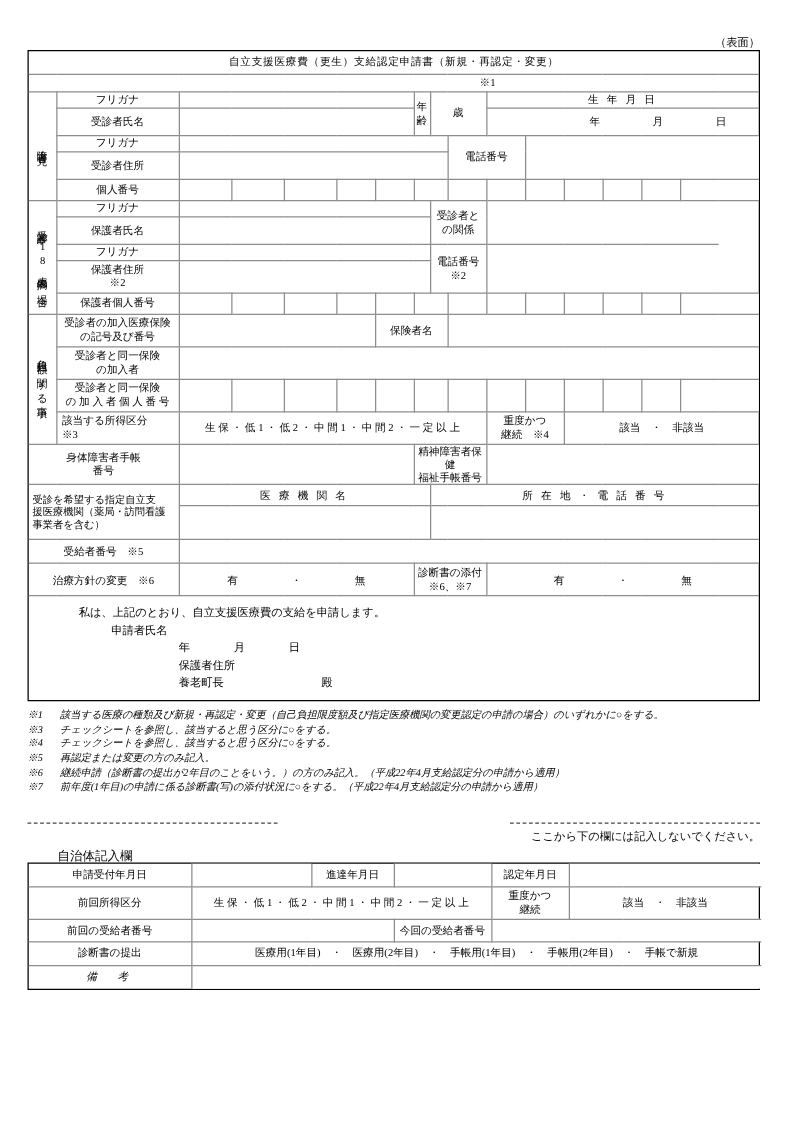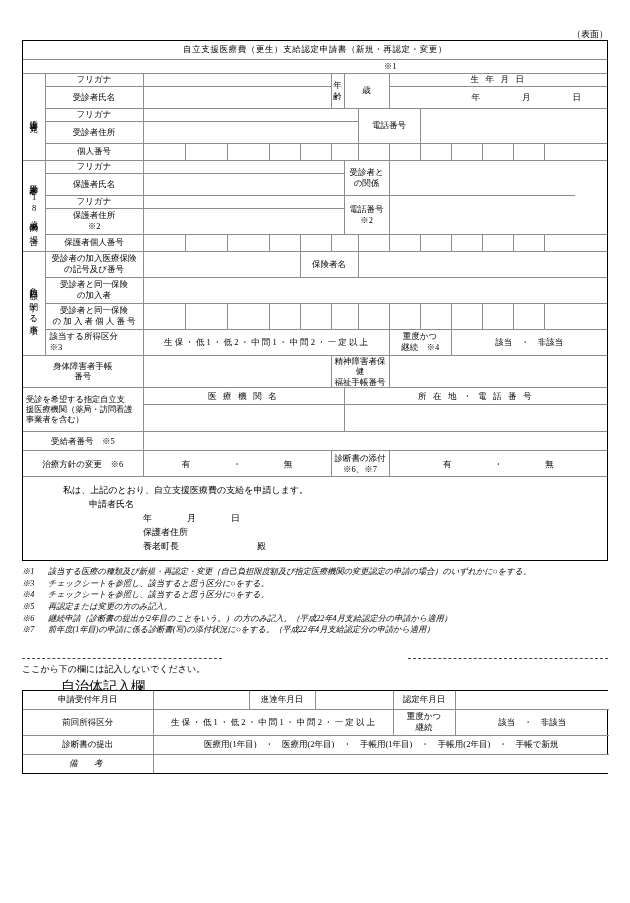--- a/index.html
+++ b/index.html
@@ -140,22 +140,22 @@
     align-items: center;
   }
   .dash {
     border-top: 1px dashed #444;
     width: 200px;
     height: 0;
   }
 
   .jichi-label {
     position: absolute;
-    left: 61px;
-    font-size: 14px;
+    left: 46px;
+    font-size: 10px;
   }
   .multiline { line-height: 1.25; }
   .twolines { font-size: 8.5px; line-height: 1.22; }
   .kakunin {
     text-align: left;
     padding: 1px 0 1px 6px;
     font-size: 8.3px;
     line-height: 1.3;
     white-space: nowrap;
   }
@@ -422,21 +422,21 @@
     <span class="row"><span class="mk">※4</span><span>チェックシートを参照し、該当すると思う区分に○をする。</span></span>
     <span class="row"><span class="mk">※5</span><span>再認定または変更の方のみ記入。</span></span>
     <span class="row"><span class="mk">※6</span><span>継続申請（診断書の提出が2年目のことをいう。）の方のみ記入。（平成22年4月支給認定分の申請から適用）</span></span>
     <span class="row"><span class="mk">※7</span><span>前年度(1年目)の申請に係る診断書(写)の添付状況に○をする。（平成22年4月支給認定分の申請から適用）</span></span>
   </div>
 
   <div class="dashrow" id="divrow" style="top: 658px;">
     <span class="dash"></span>
     <span class="dash"></span>
   </div>
-  <div style="position: absolute; left: 22px; width: 586px; text-align: left; top: 663px; font-size: 9px;">ここから下の欄には記入しないでください。</div>
+  <div style="position: absolute; left: 22px; width: 586px; text-align: right; top: 663px; font-size: 9px;">ここから下の欄には記入しないでください。</div>
 
   <div class="jichi-label" style="top: 678px;">自治体記入欄</div>
 
   <div class="thickbox" id="munibox" style="top: 690px; width: 586px;">
     <table class="frm">
       <colgroup>
         <col style="width:130px">
         <col style="width:96px">
         <col style="width:66px">
         <col style="width:78px">
@@ -456,20 +456,26 @@
         <tr>
           <td class="tall">前回所得区分</td>
           <td class="tall" colspan="3">生 保 ・ 低 1 ・ 低 2 ・ 中 間 1 ・ 中 間 2 ・ 一 定 以 上</td>
           <td class="tall twolines" style="width:44px;">
             <span>重度かつ</span><br>
             <span>継続</span>
           </td>
           <td class="tall" colspan="2">該当　・　非該当</td>
         </tr>
         <tr>
+          <td style="height:18px;">前回の受給者番号</td>
+          <td class="blank" colspan="2" style="height:18px;"></td>
+          <td style="height:18px;">今回の受給者番号</td>
+          <td class="blank" colspan="3" style="height:18px;"></td>
+        </tr>
+        <tr>
           <td style="height:19px;">診断書の提出</td>
           <td colspan="6" style="height:19px;">医療用(1年目)　・　医療用(2年目)　・　手帳用(1年目)　・　手帳用(2年目)　・　手帳で新規</td>
         </tr>
         <tr>
           <td style="height:19px;" class="sp2">備　考</td>
           <td colspan="6" class="blank" style="height:19px;"></td>
         </tr>
       </tbody>
     </table>
   </div>

